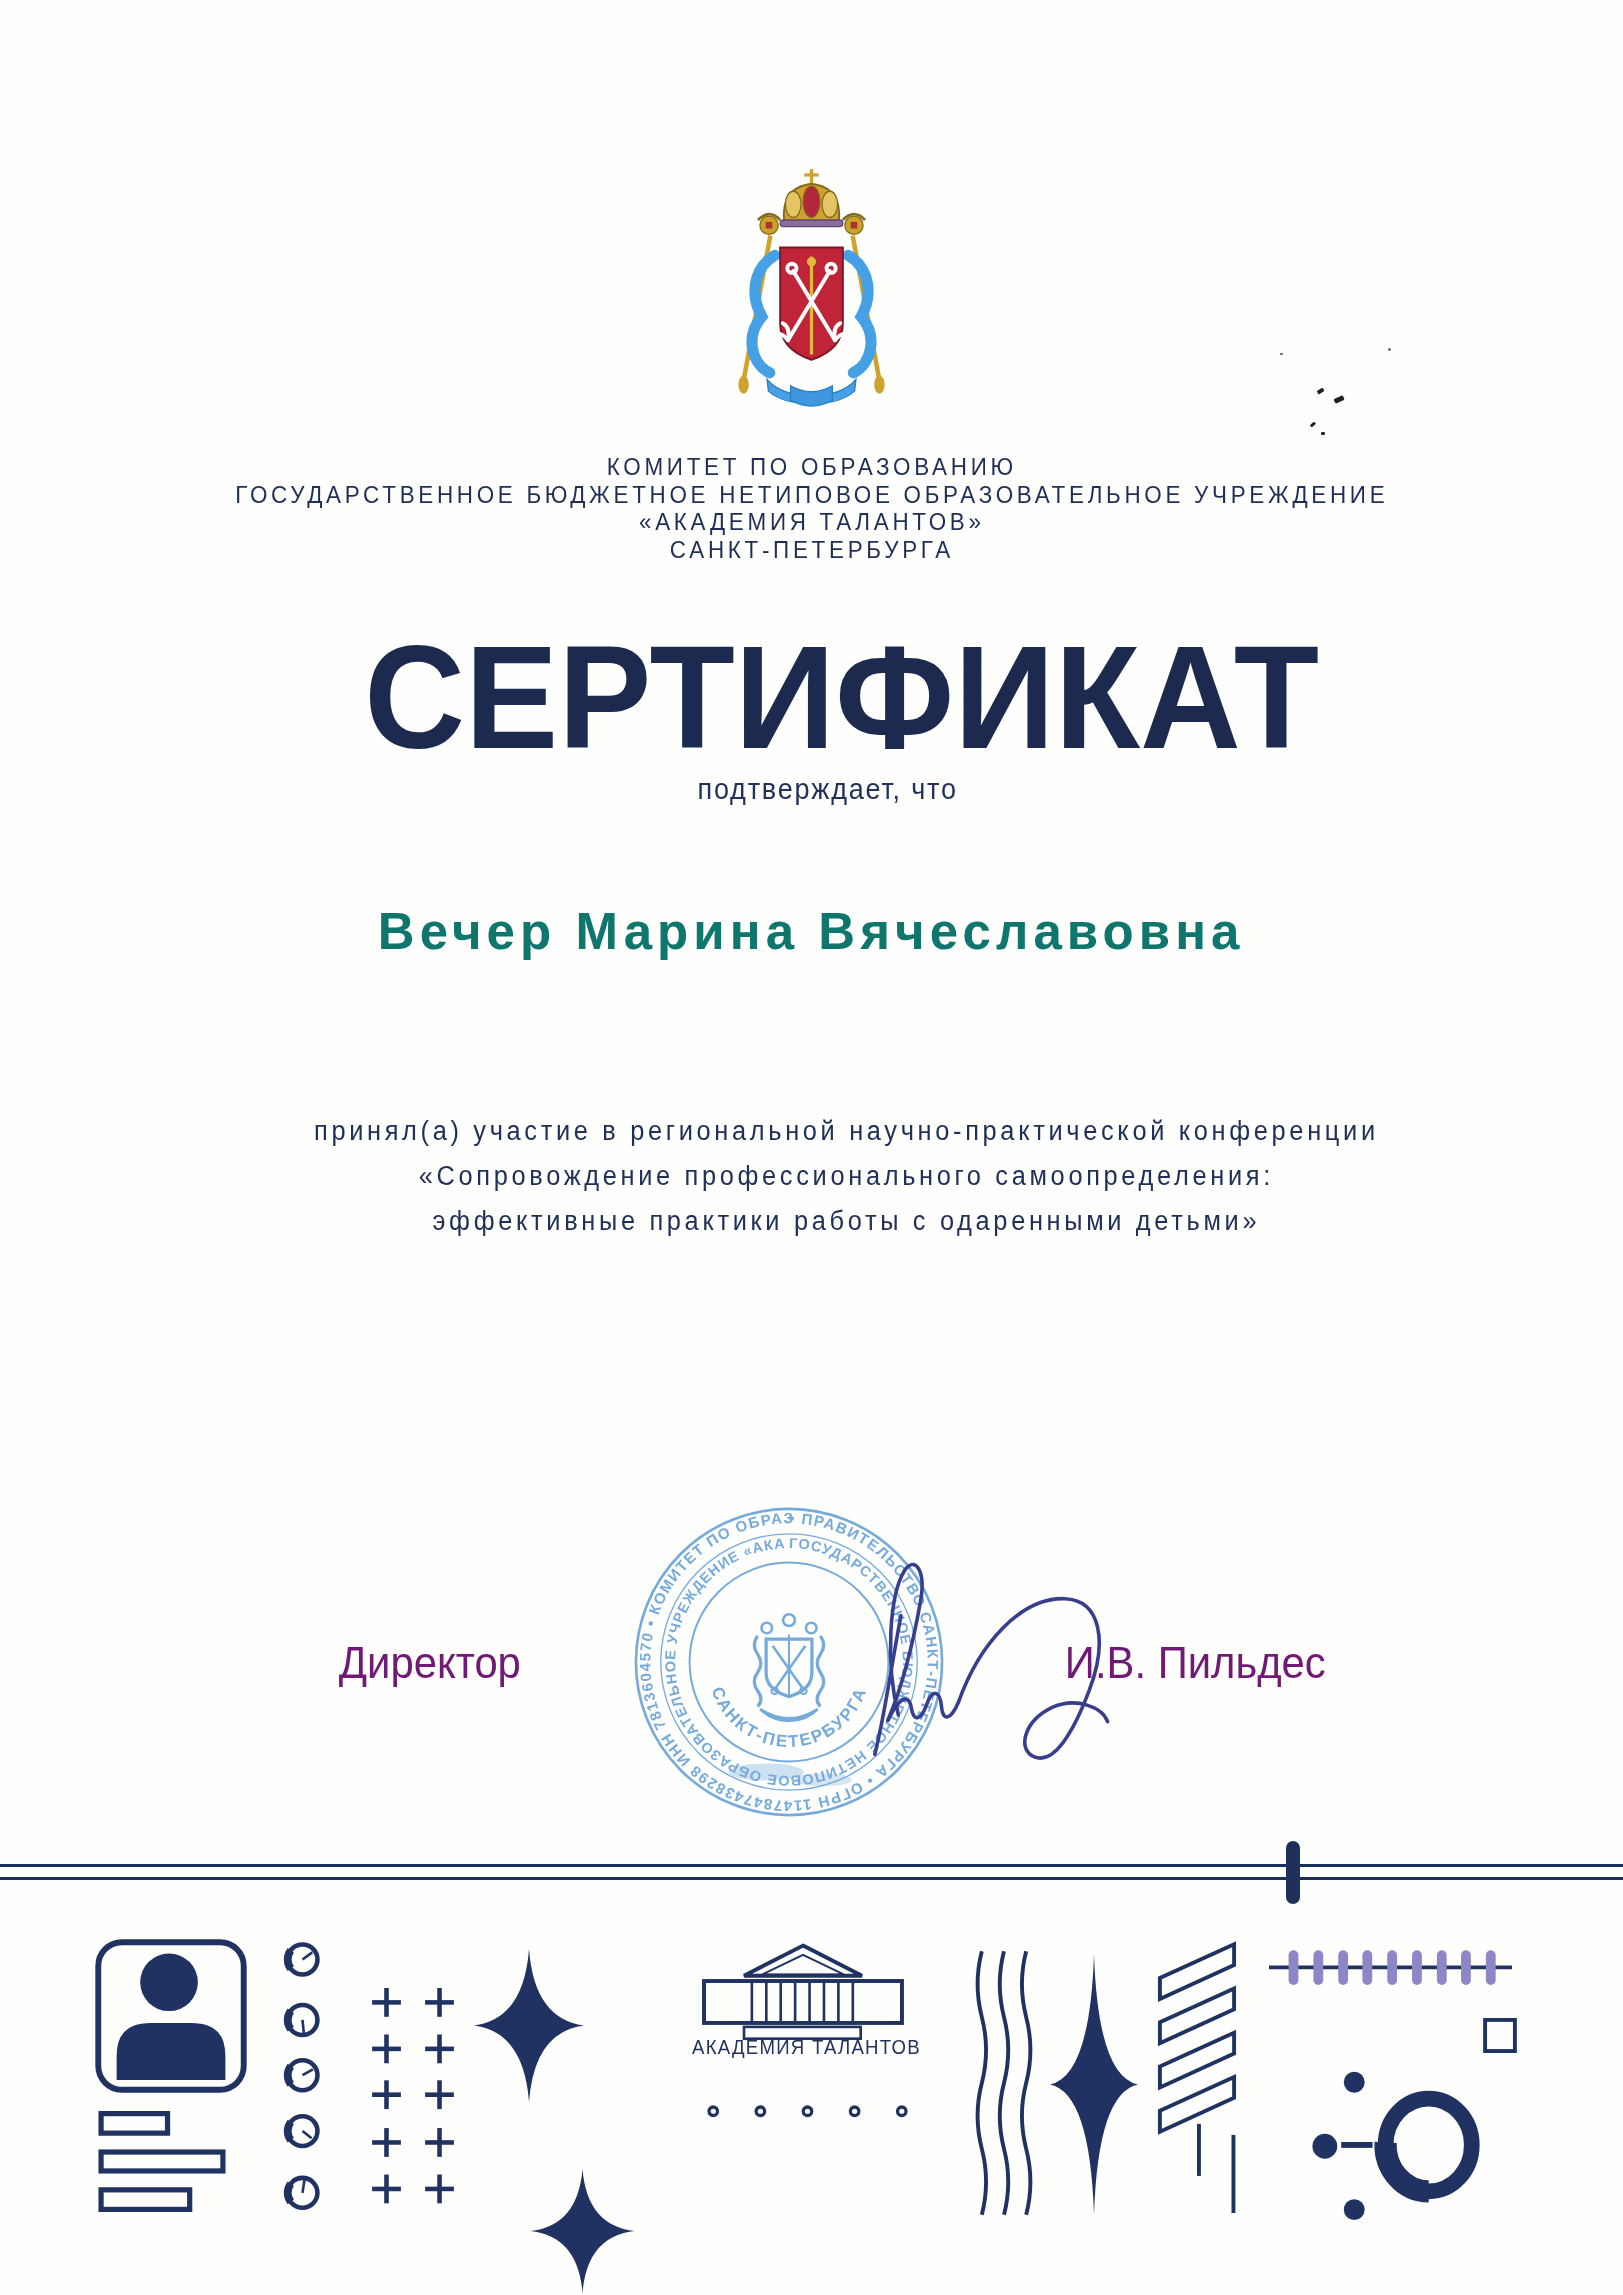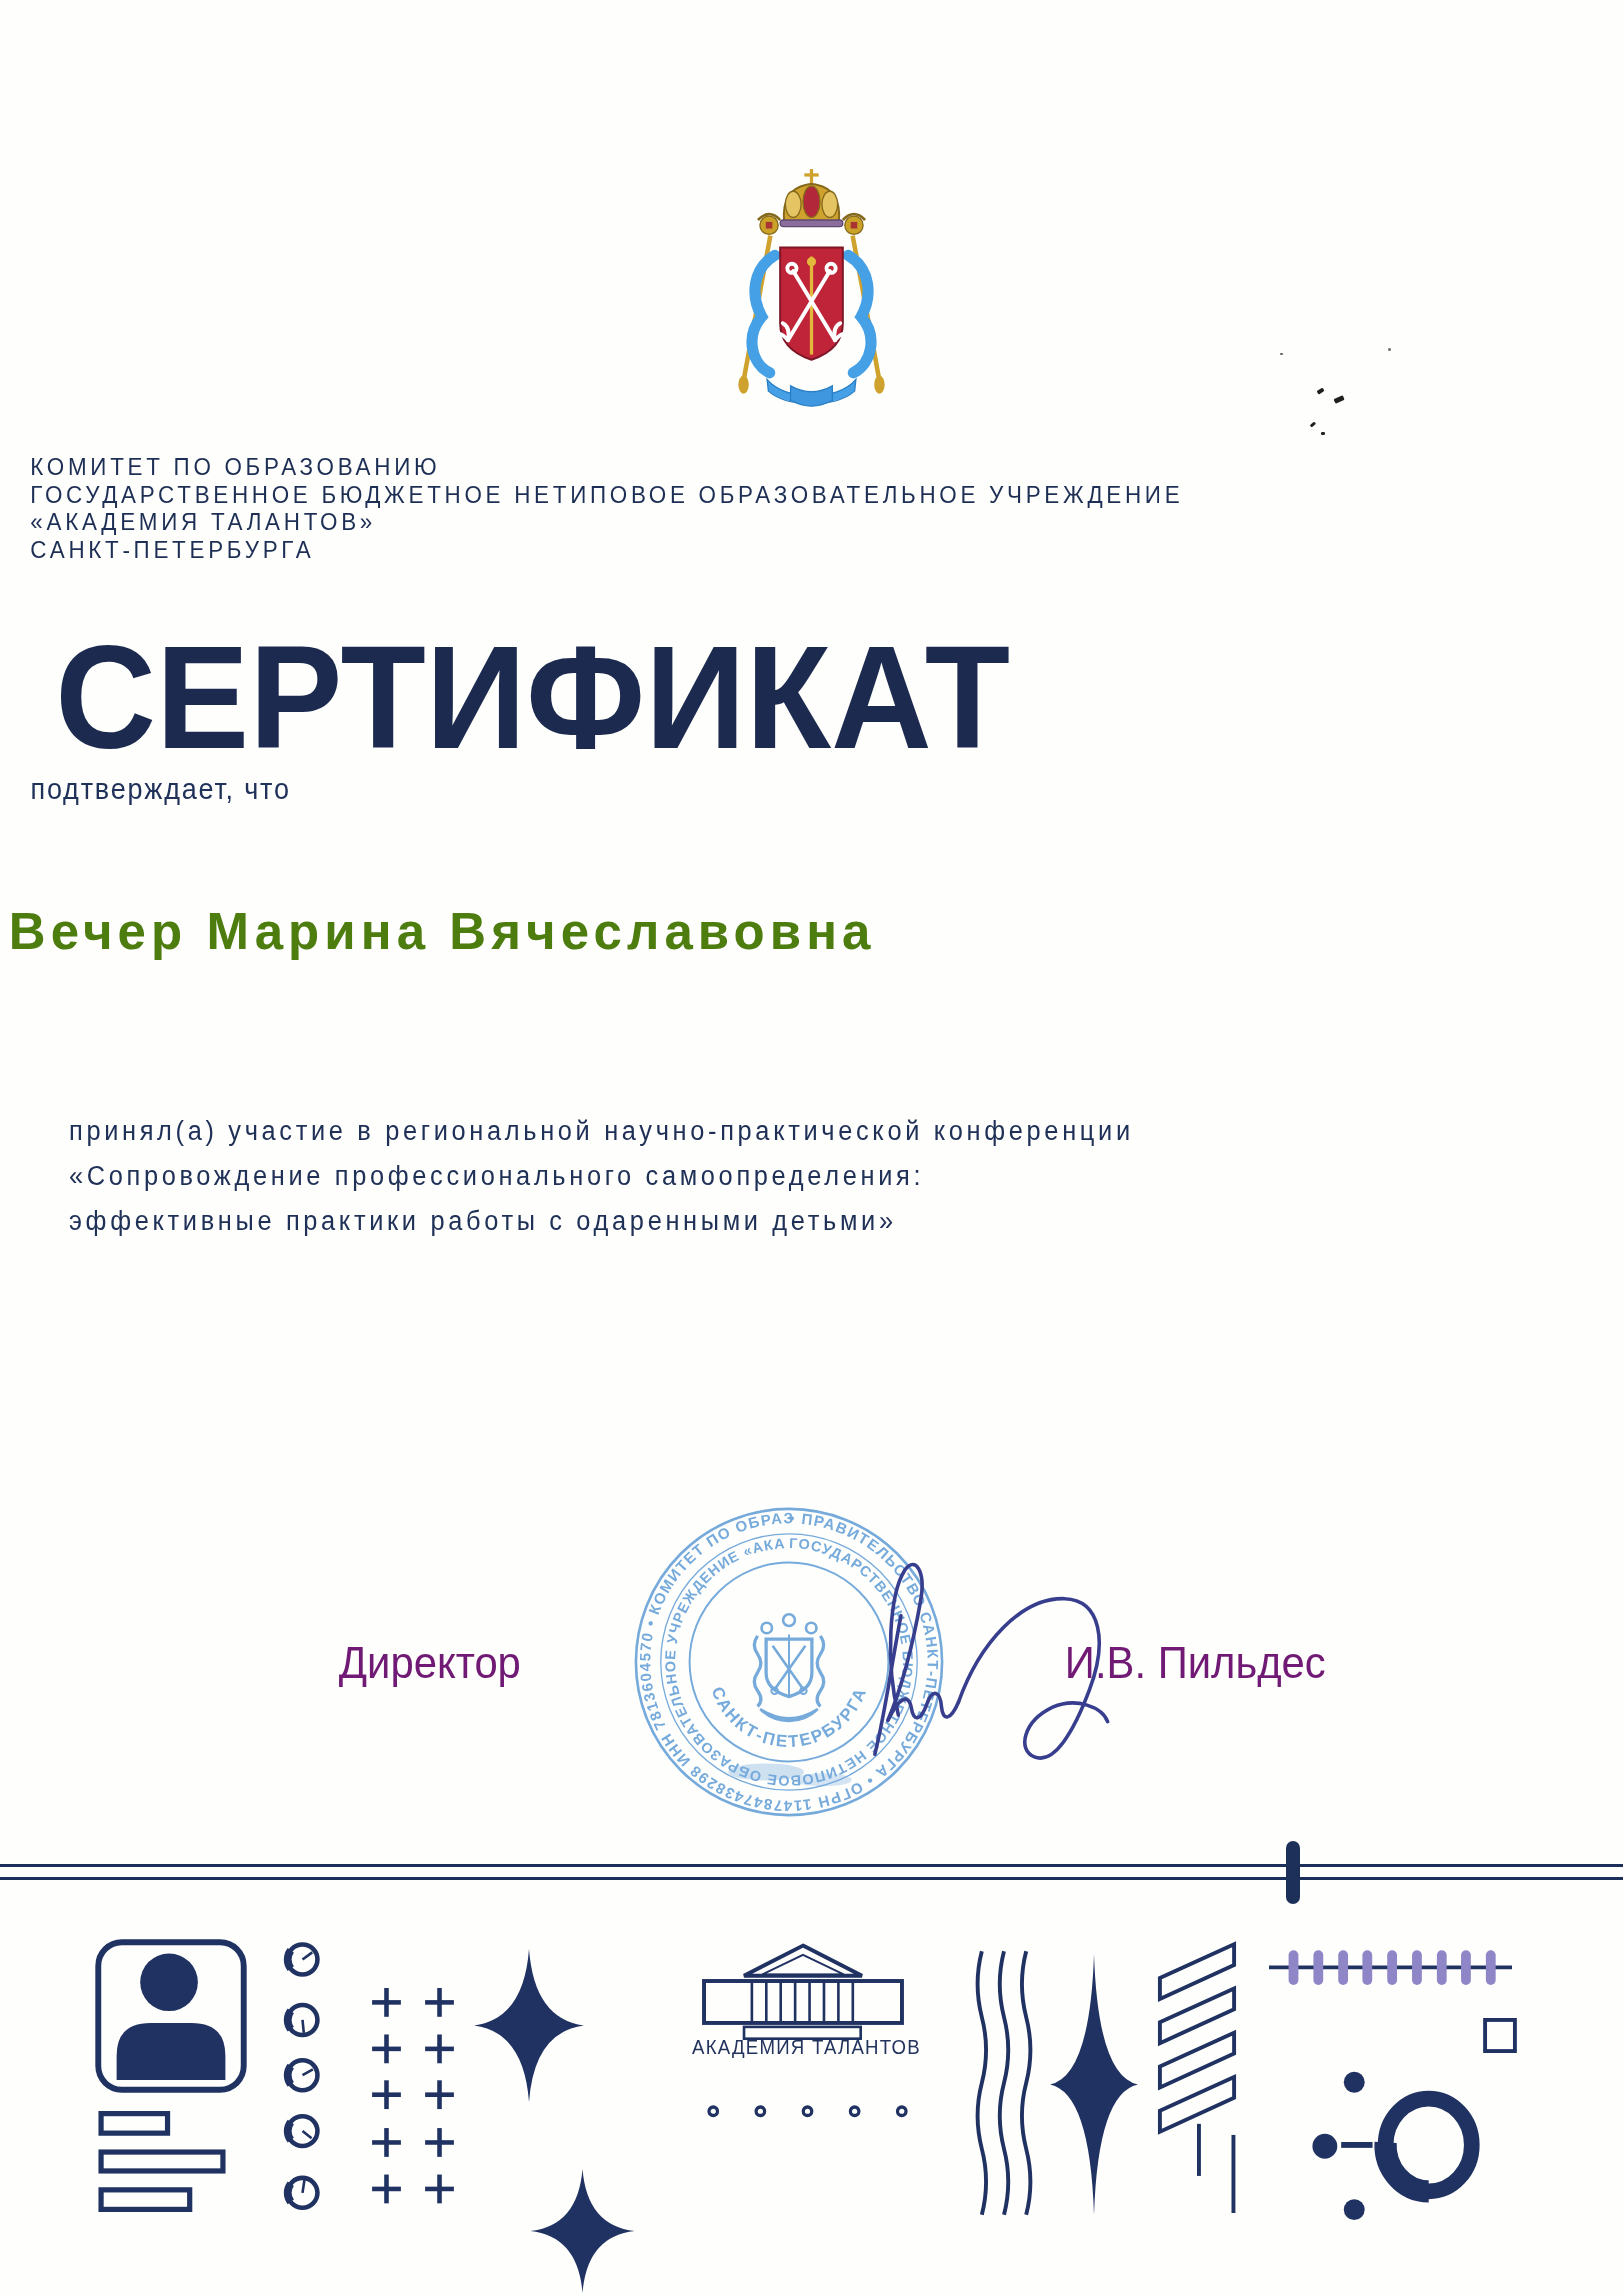--- a/index.html
+++ b/index.html
@@ -1,27 +1,27 @@
 <!DOCTYPE html>
 <html style="font-size:10.5px"><head>
 <meta charset="utf-8">
 <style>
   html,body{margin:0;padding:0;background:#e8e8e8;}
   .page{
     position:relative;width:1623px;height:2295px;background:#fefefc;
     font-family:"Liberation Sans", sans-serif;overflow:hidden;
   }
   .abs{position:absolute;}
-  .center-line{position:absolute;left:0;width:1623px;white-space:nowrap;}
+  .center-line{position:absolute;left:0;width:1623px;text-align:center;white-space:nowrap;}
   .cx{display:inline-block;transform:scaleX(var(--sx,1));transform-origin:50% 50%;white-space:nowrap;}
   .org-header{top:454px;line-height:27.5px;font-size:23.6px;letter-spacing:3.9px;color:#1e2f55;font-weight:400;}
   .org-line{display:block;}
   .cert-title{top:624px;line-height:147px;font-size:147px;font-weight:700;color:#1b2a4e;letter-spacing:0px;padding-left:30px;}
   .cert-sub{top:774px;line-height:30px;font-size:30px;color:#20325a;letter-spacing:2px;margin-left:16px;}
-  .person-name{top:905px;line-height:52px;font-size:52px;font-weight:700;color:#4d7c0f;letter-spacing:5.2px;}
+  .person-name{top:905px;line-height:52px;font-size:52px;font-weight:700;color:#0f766e;letter-spacing:5.2px;}
   .body-text{top:1109px;line-height:45px;font-size:27px;color:#203158;letter-spacing:3.9px;margin-left:35px;}
   .sig-label{top:1644px;line-height:38px;font-size:44px;color:#701a75;}
   .divider-line{left:0;width:1623px;height:3.3px;background:#1c2f5a;}
   .divider-capsule{left:1286px;top:1841px;width:13.7px;height:63px;border-radius:7.2px;background:#1c3059;}
   .city-line{top:2160px;line-height:33px;font-size:33px;color:#2f3c68;letter-spacing:1.3px;}
   .date-line{top:2199px;line-height:33px;font-size:33px;color:#2f3c68;letter-spacing:1.3px;}
   .logo-caption{top:2038px;left:610px;width:393px;text-align:center;line-height:19.6px;font-size:19.6px;font-weight:400;color:#22335c;letter-spacing:1.3px;white-space:nowrap;}
   .speck{position:absolute;background:#202020;border-radius:1.3px;}
   svg{position:absolute;overflow:visible;}
 </style>

